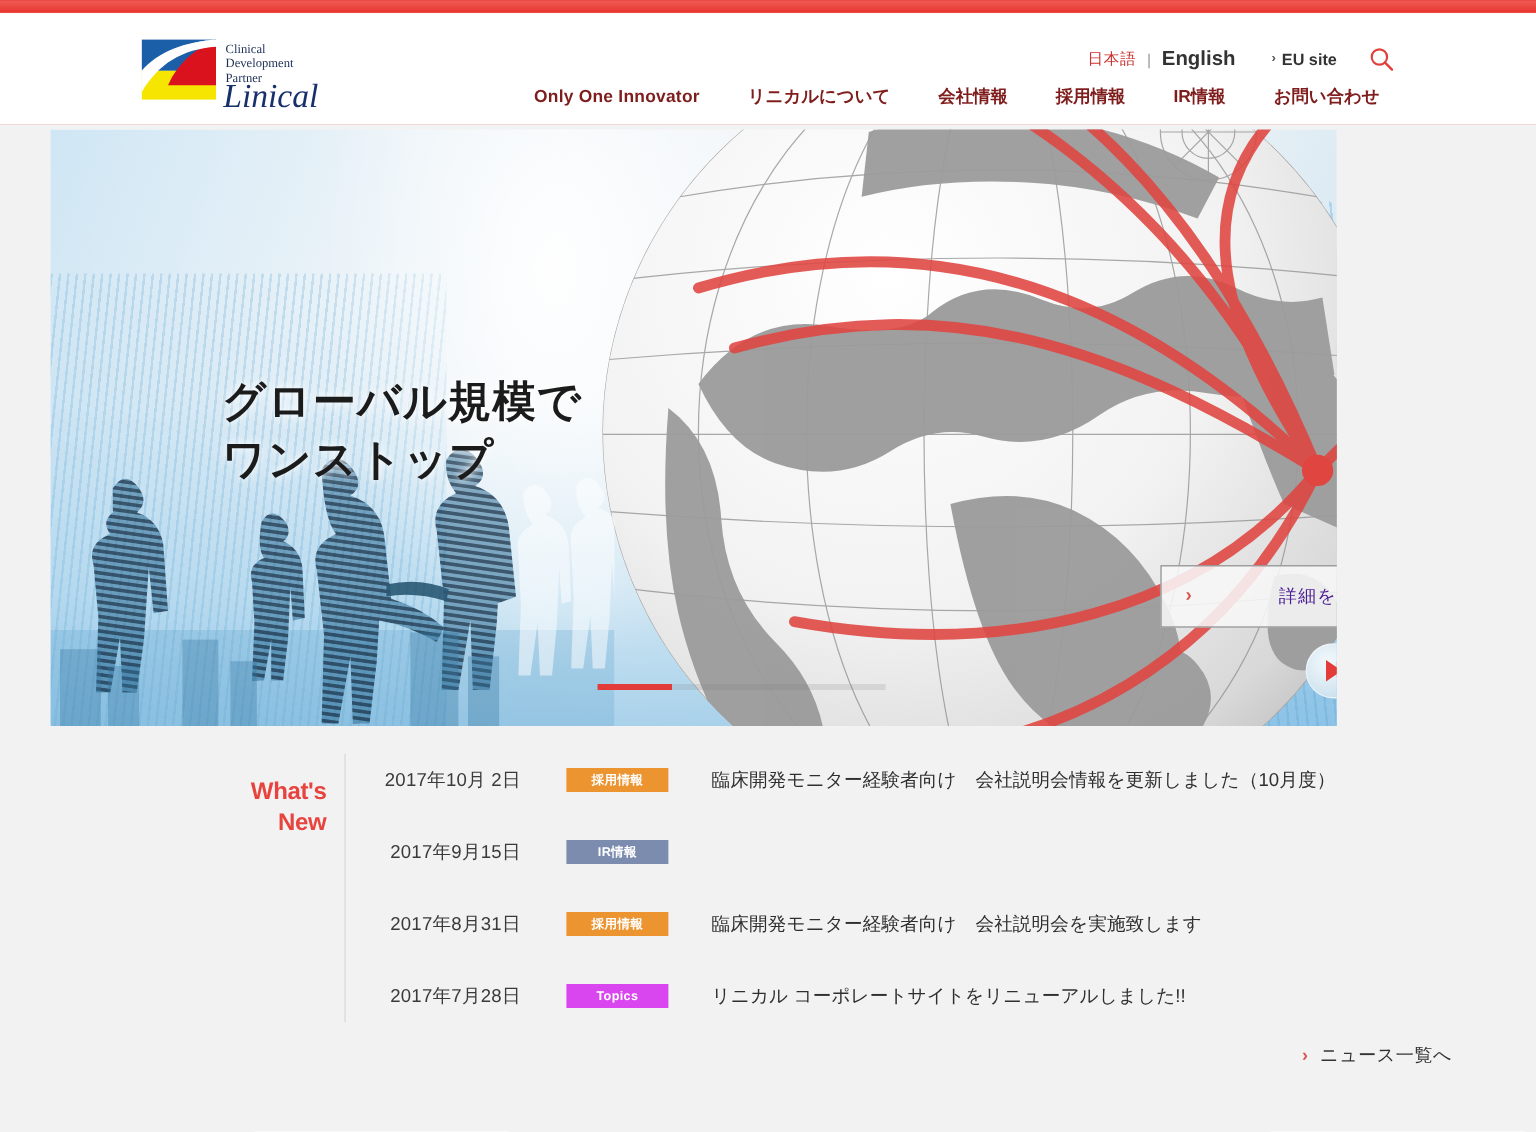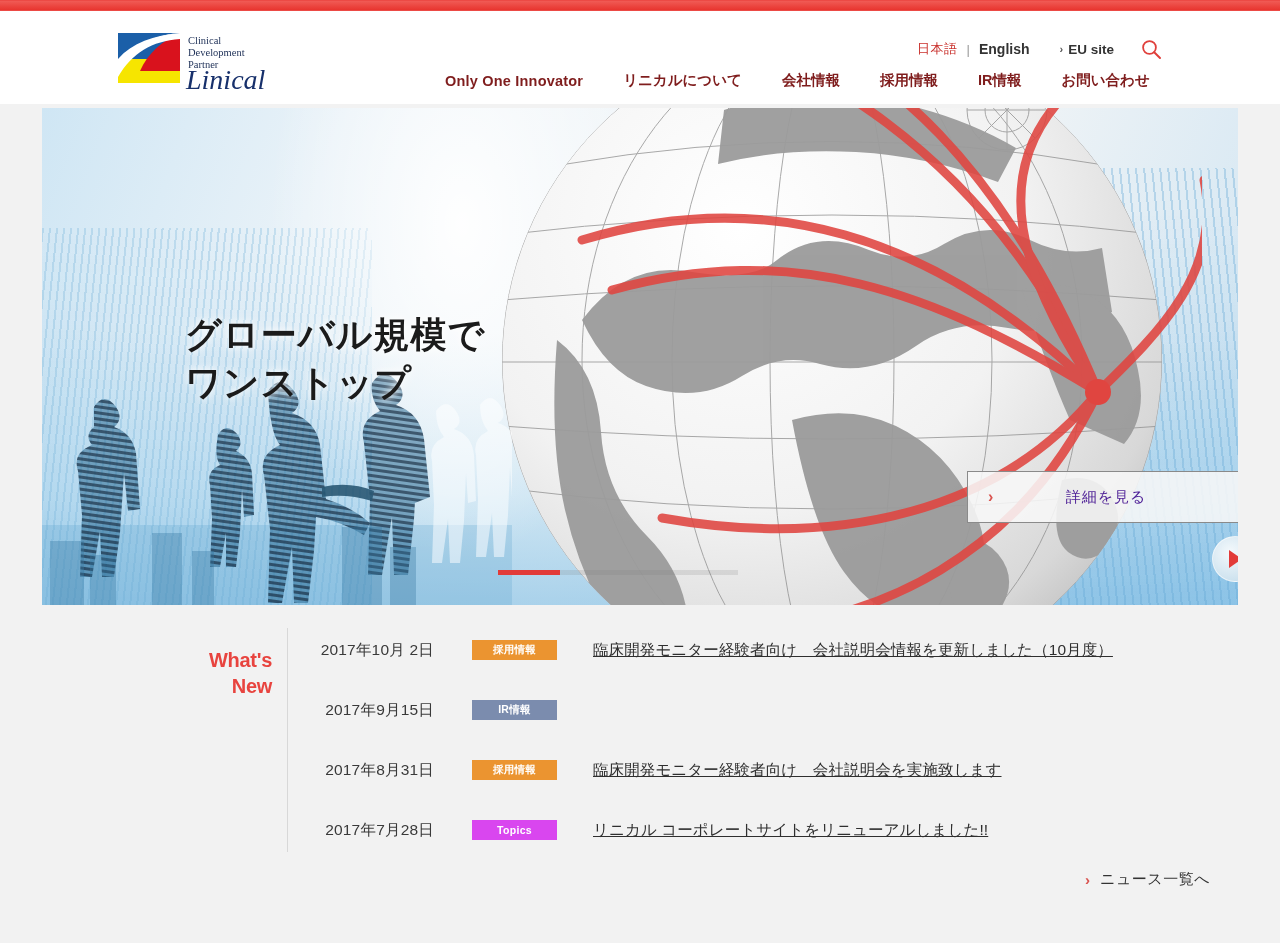--- a/index.html
+++ b/index.html
@@ -61,21 +61,21 @@
     font-size: 13px;
   }
   .lang-sep {
     color: #999;
     margin: 0 9px;
     font-size: 13px;
   }
   .lang-en {
     color: #333;
     font-weight: bold;
-    font-size: 14px;
+    font-size: 17px;
   }
   .eu-site {
     margin-left: 30px;
     color: #333;
     font-weight: bold;
     font-size: 13.5px;
     display: flex;
     align-items: center;
     gap: 5px;
   }
@@ -112,21 +112,21 @@
     left: 0; top: 104px;
     width: 1280px;
     height: 839px;
     background: #f2f2f2;
   }
 
   
   .hero {
     position: absolute;
     left: 42px; top: 108px;
-    width: 1196px;
+    width: 1072px;
     height: 497px;
     overflow: hidden;
     background: #eef4f8;
   }
   .hero-bg {
     position: absolute; inset: 0;
     background:
       linear-gradient(180deg, rgba(255,255,255,0) 45%, rgba(175,215,238,0.55) 78%, rgba(120,185,225,0.6) 100%),
       linear-gradient(110deg, #cfe6f4 0%, #e9f2f8 22%, #f4f7f9 50%, #eef3f6 72%, #cfe4f2 100%);
   }
@@ -288,21 +288,20 @@
     font-size: 10.5px;
     font-weight: bold;
     letter-spacing: .3px;
   }
   .news-title {
     margin-left: 36px;
     font-size: 15.5px;
     color: #2f2f2f;
     white-space: pre;
     letter-spacing: .1px;
-    text-decoration: underline;
   }
   .news-more {
     position: absolute;
     right: 28px; top: 250px;
     display: flex;
     align-items: center;
     gap: 10px;
   }
   .news-more .more-chev {
     color: #d9534f;

